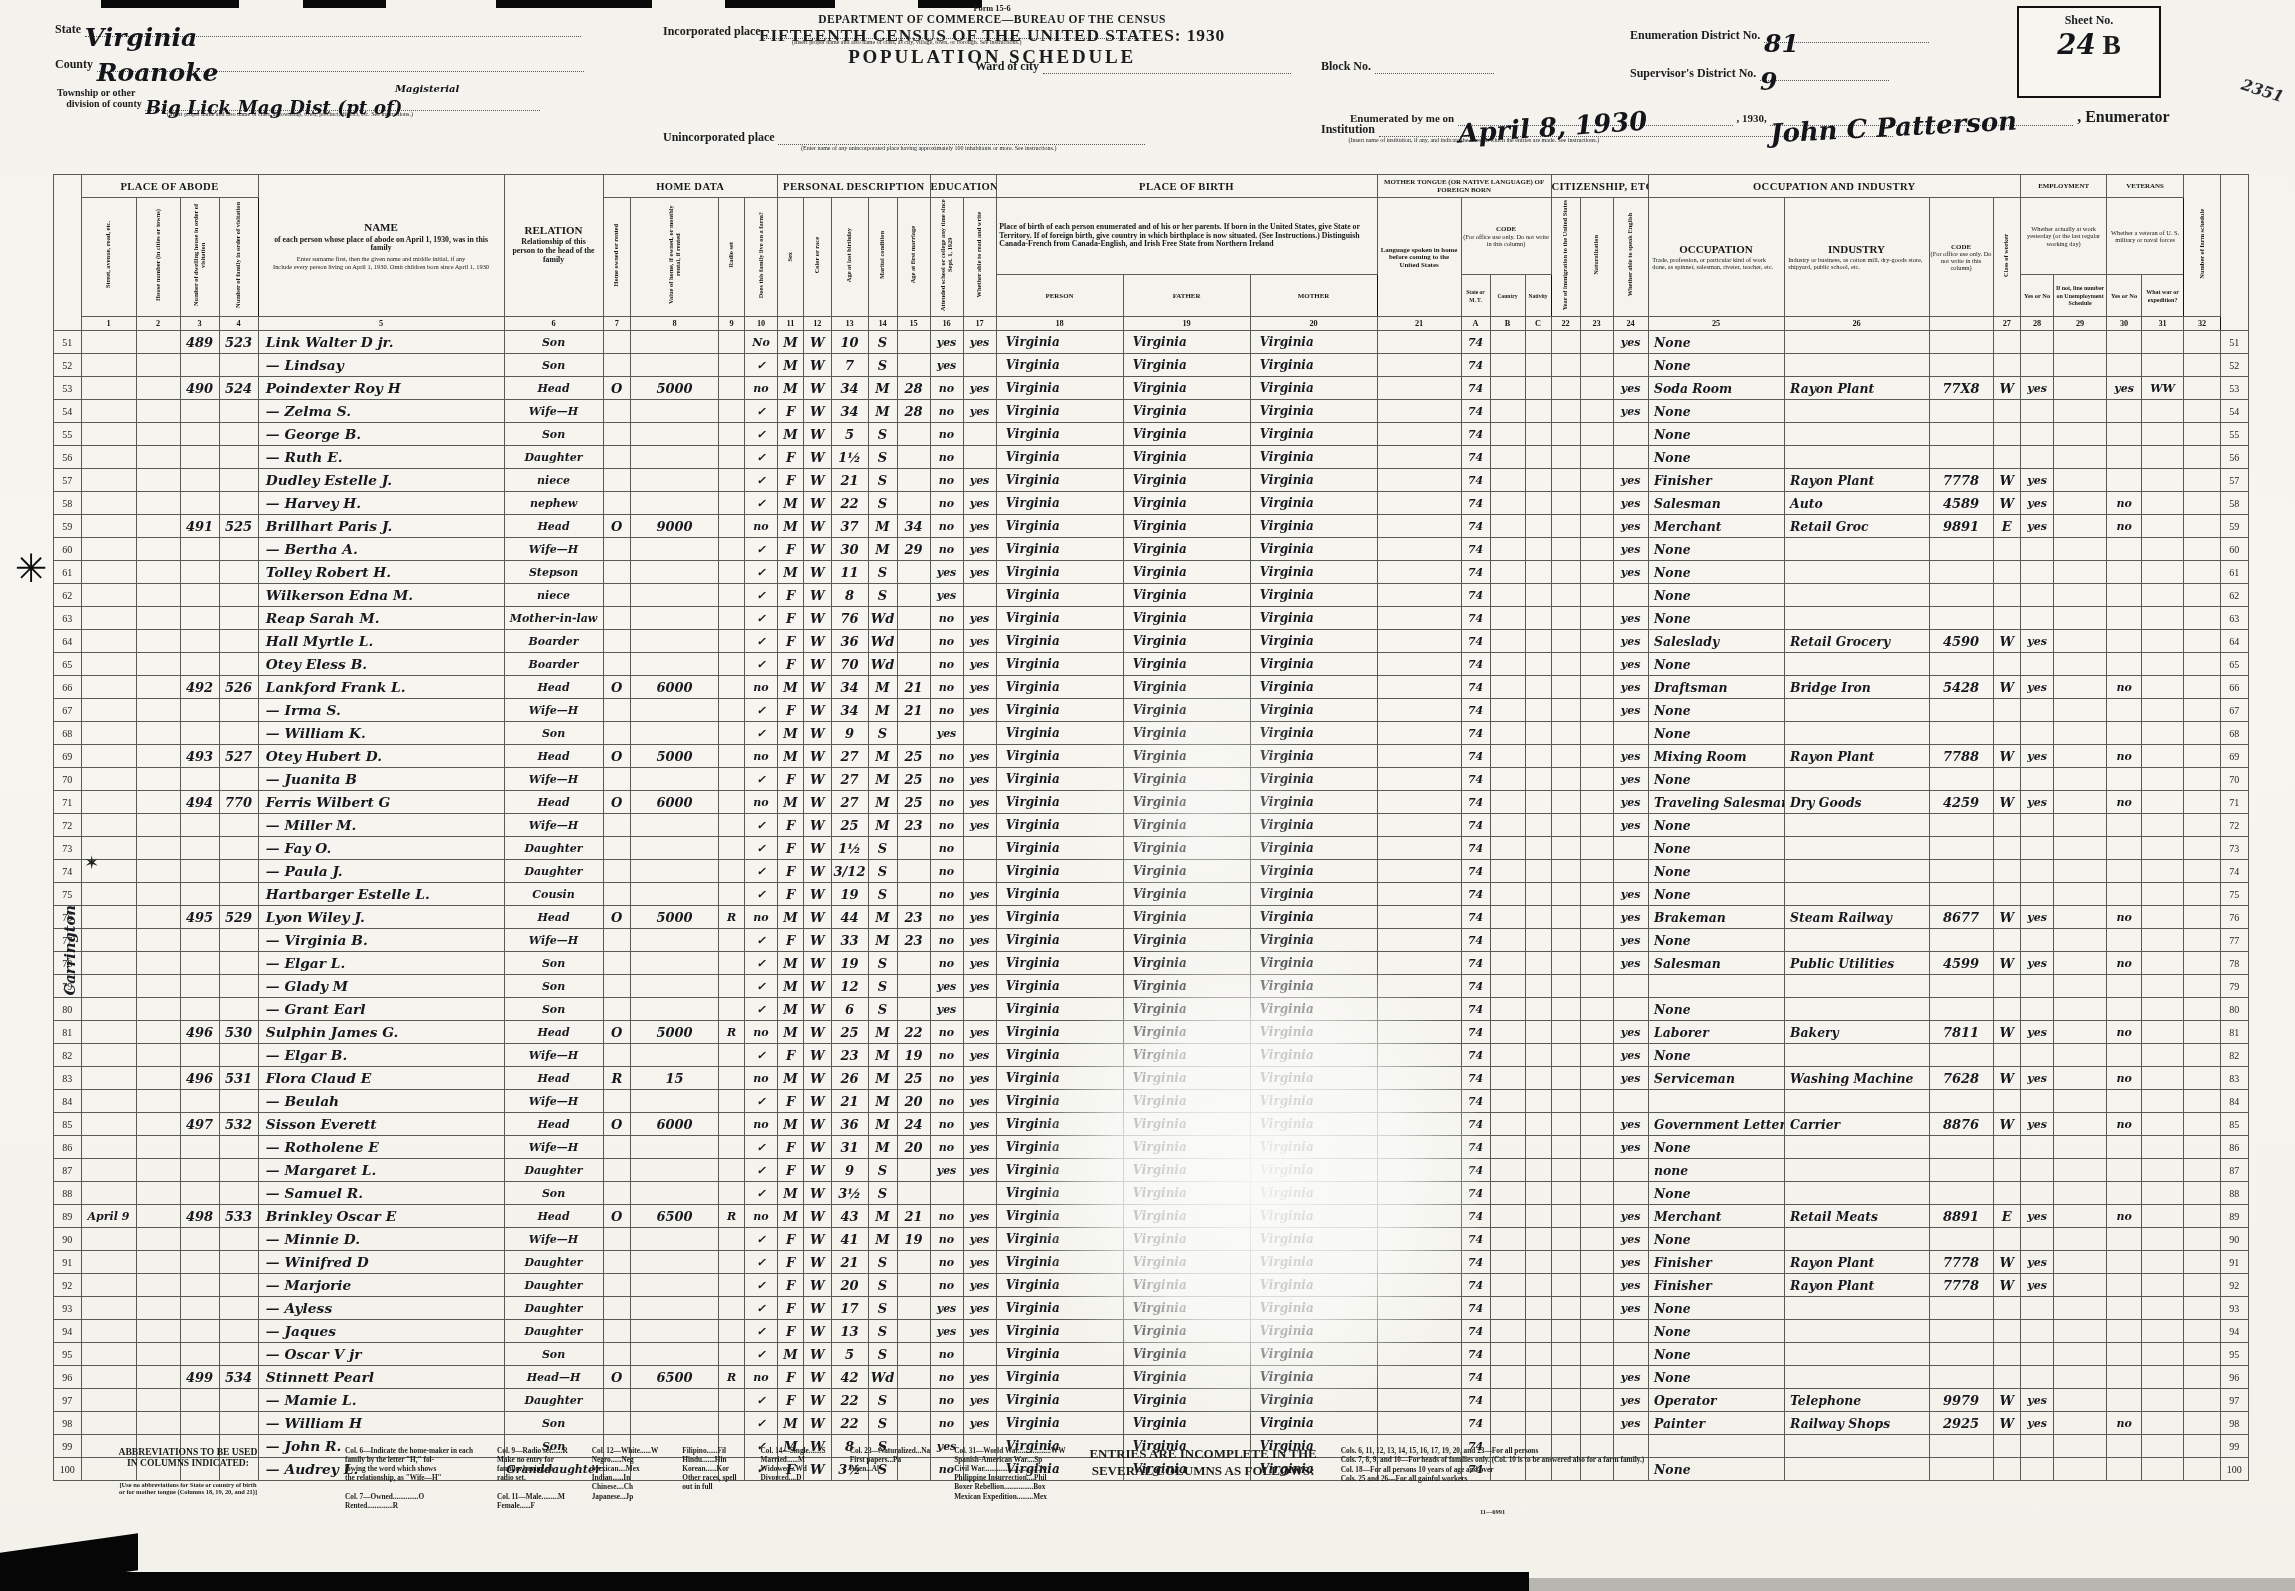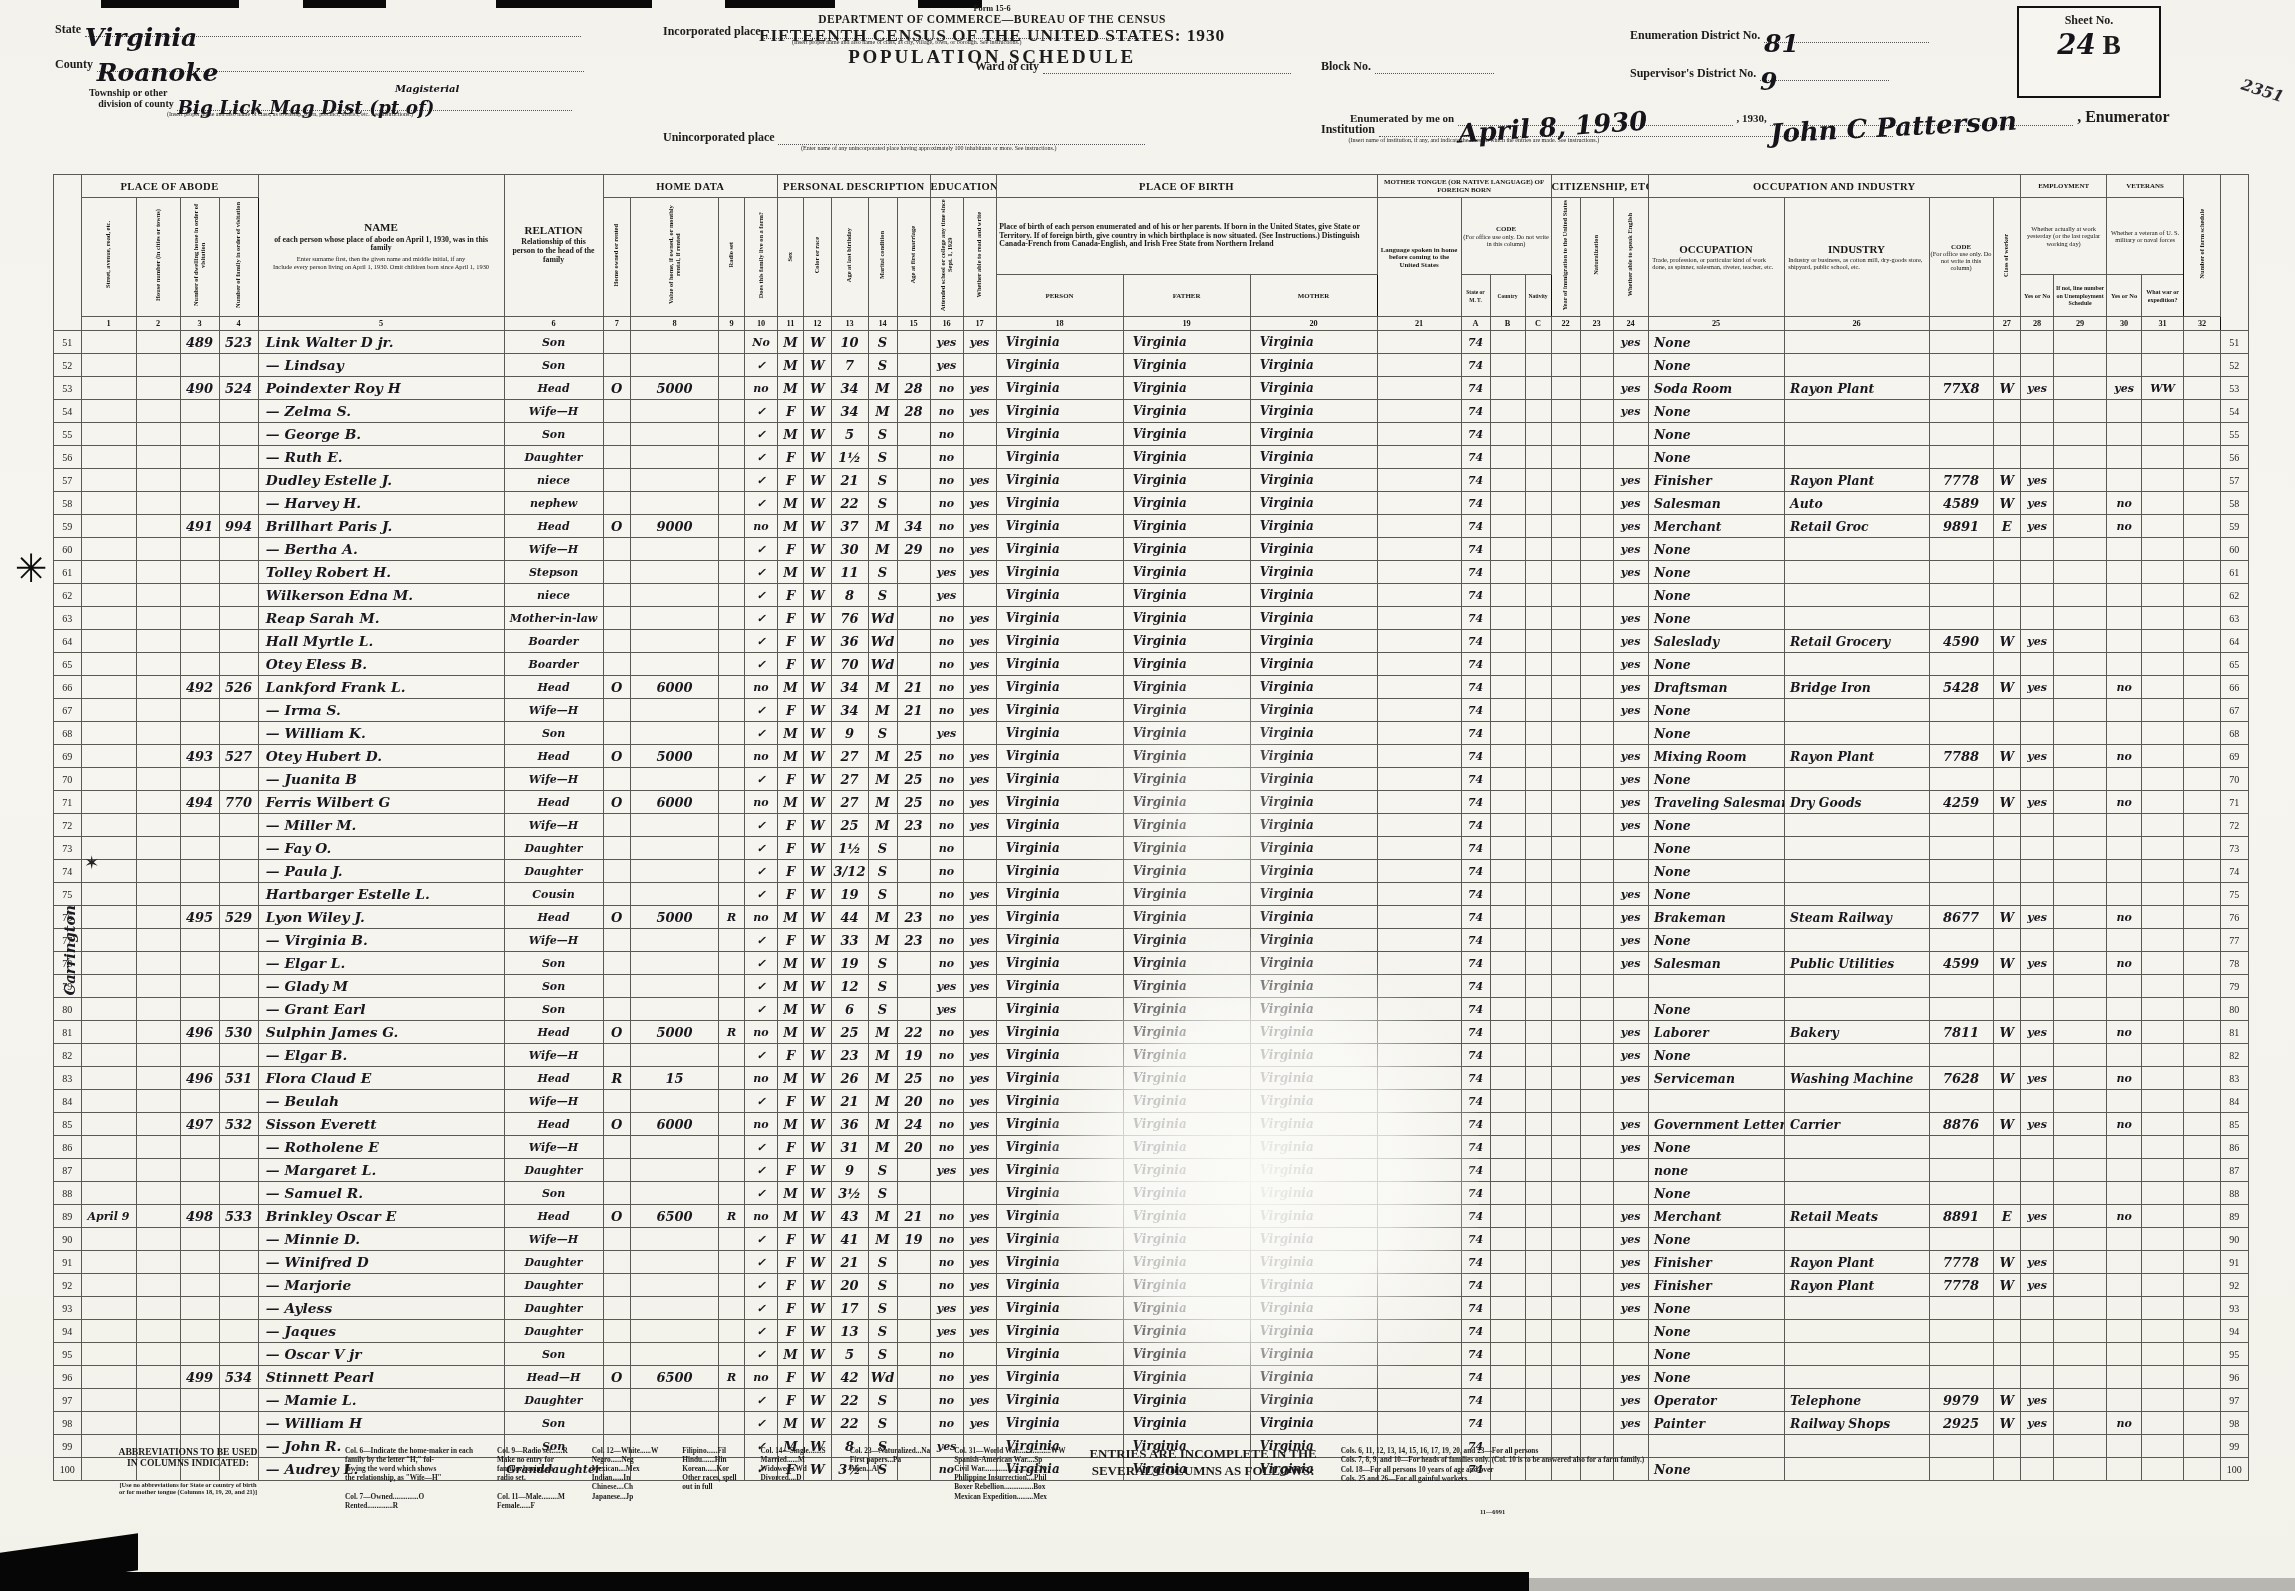--- a/index.html
+++ b/index.html
@@ -79,21 +79,21 @@
     <span class="dotline" style="width:496px;text-align:left;"><span class="hw hw-big">Virginia</span></span>
   </div>
   <div class="abs" style="left:55px;top:55px;">
     <span class="lbl">County</span>
     <span class="dotline" style="width:487px;"><span class="hw hw-big">Roanoke</span></span>
   </div>
   <div class="abs" style="left:395px;top:79px;">
     <span class="hw" style="font-size:10px;font-weight:bold;">Magisterial</span>
   </div>
   <div class="abs" style="left:57px;top:88px;">
-    <span class="lbl2" style="display:inline-block;text-align:left;margin-left:32px;">
+    <span class="lbl2" style="display:inline-block;text-align:left;">
       <span>Township or other</span><br>
       <span style="padding-left:9.2px;">division of county</span>
     </span>
     <span class="dotline" style="width:395px;"><span class="hw hw-med">Big Lick Mag Dist (pt of)</span></span>
     <div class="note" style="padding-left:110px;">(Insert proper name and also name of class, as township, town, precinct, district, etc.   See instructions.)</div>
   </div>
 
   <div class="abs" style="left:663px;top:22px;">
     <span class="lbl">Incorporated place</span>
     <span class="dotline" style="width:395px;"></span>
@@ -633,21 +633,21 @@
           <td class="hwc smc gl">no</td>
           <td class="hwc smc"></td>
           <td class="hwc gl"></td>
           <td class="lnc gl">58</td>
         </tr>
         <tr>
           <td class="lnc">59</td>
           <td class="hwc smc gl"></td>
           <td class="hwc"></td>
           <td class="hwc">491</td>
-          <td class="hwc">994</td>
+          <td class="hwc">525</td>
           <td class="hwc nmc gl">Brillhart Paris J.</td>
           <td class="hwc smc gl">Head</td>
           <td class="hwc gl">O</td>
           <td class="hwc">9000</td>
           <td class="hwc smc"></td>
           <td class="hwc smc">no</td>
           <td class="hwc gl">M</td>
           <td class="hwc">W</td>
           <td class="hwc">37</td>
           <td class="hwc">M</td>

